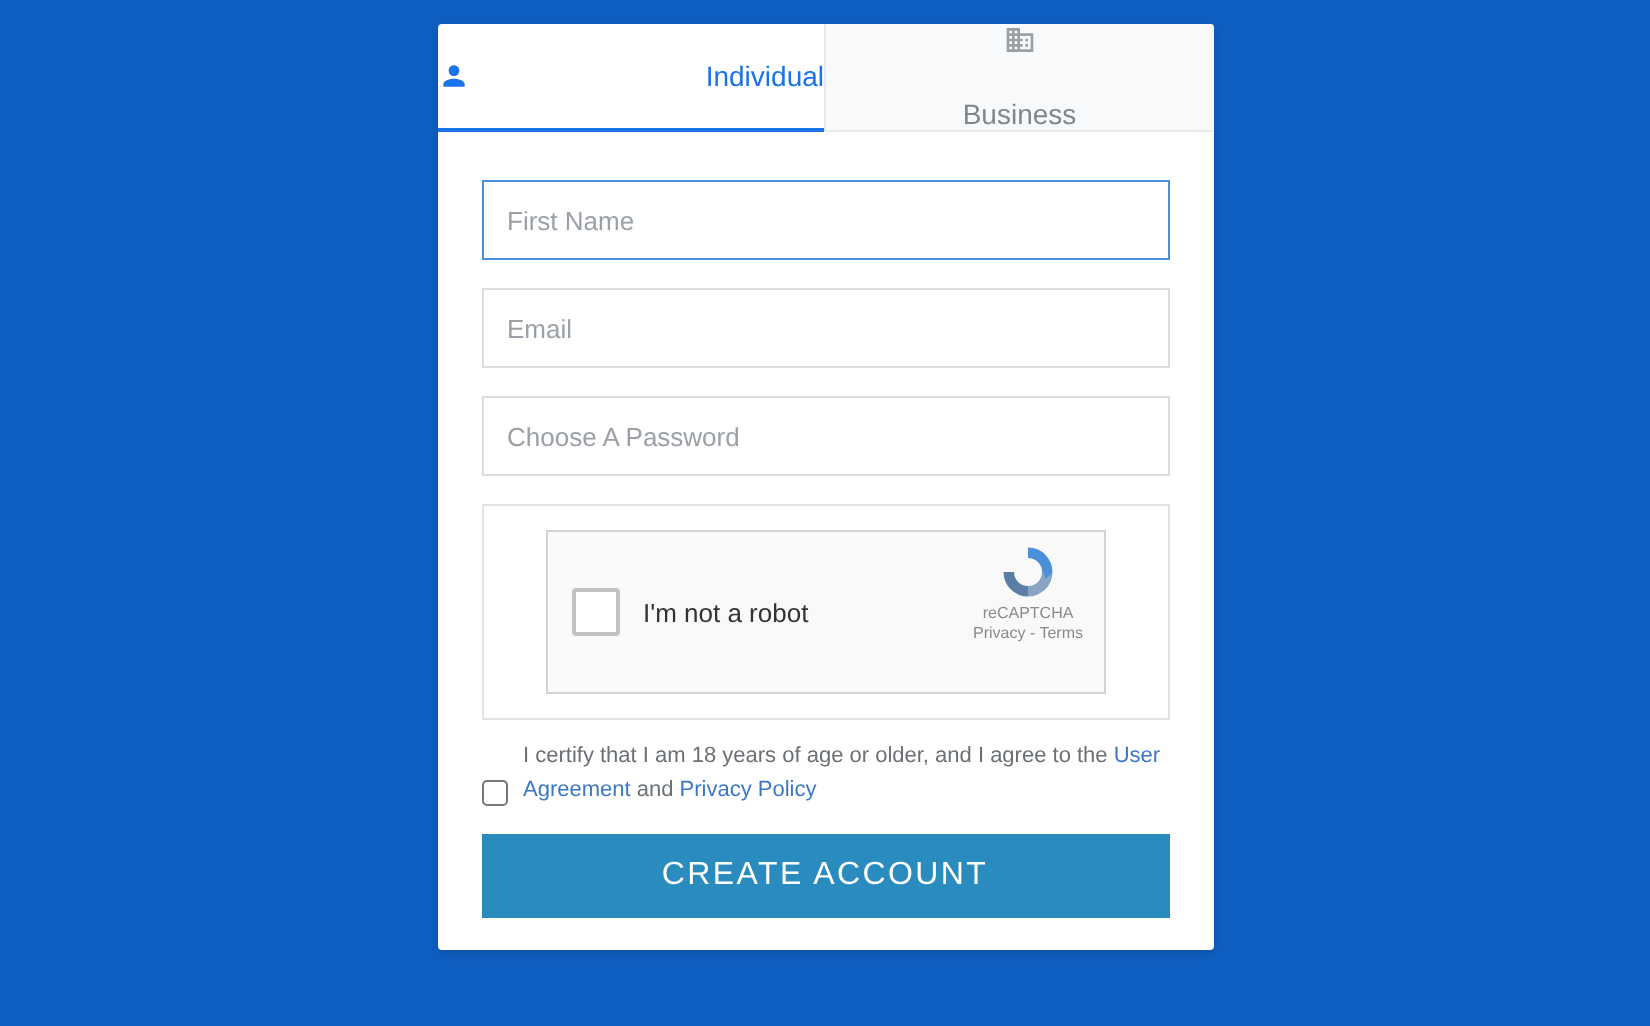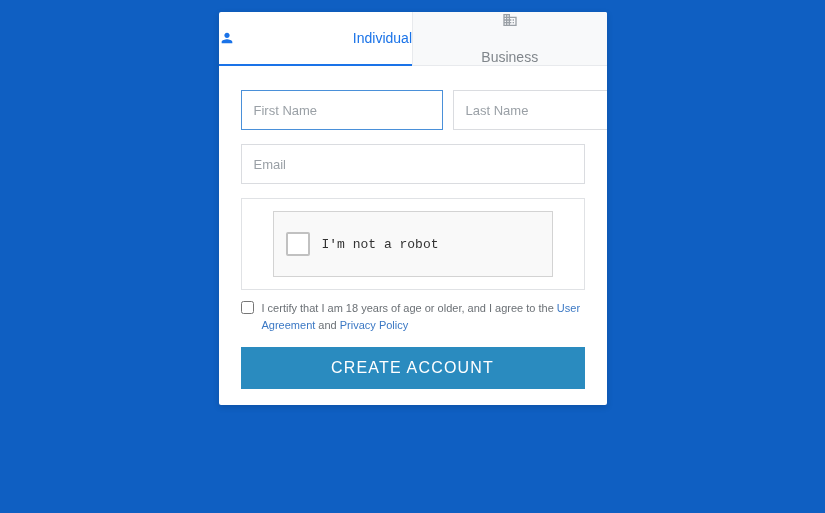--- a/index.html
+++ b/index.html
@@ -68,28 +68,27 @@
   border: 1px solid #4a90d9;
 }
 .captcha-box {
   border: 1px solid #e0e2e5;
   padding: 12px;
   margin-bottom: 10px;
 }
 .captcha {
   border: 1px solid #d3d3d3;
   background: #f9f9f9;
-  height: 66px;
+  height: 82px;
   display: flex;
   align-items: center;
   padding: 0 12px;
   position: relative;
   width: 280px;
   margin: 0 auto;
-  font-family: Liberation Mono, monospace;
 }
 .captcha-check {
   width: 24px;
   height: 24px;
   border: 2px solid #c1c1c1;
   border-radius: 2px;
   margin-right: 12px;
   background: #fff;
 }
 .captcha-label {
@@ -105,21 +104,21 @@
   color: #8a8a8a;
   line-height: 1.3;
 }
 .captcha-logo {
   width: 28px;
   height: 28px;
   margin: 0 auto 2px auto;
 }
 .consent {
   display: flex;
-  align-items: flex-start;
+  align-items: flex-end;
   gap: 8px;
   font-size: 11px;
   color: #6b7075;
   line-height: 1.5;
   margin: 10px 0 14px 0;
 }
 .consent input[type="checkbox"] {
   width: 13px;
   height: 13px;
   margin-top: 1px;
@@ -156,30 +155,44 @@
             <path d="M12 7V3H2v18h20V7H12zM6 19H4v-2h2v2zm0-4H4v-2h2v2zm0-4H4V9h2v2zm0-4H4V5h2v2zm4 12H8v-2h2v2zm0-4H8v-2h2v2zm0-4H8V9h2v2zm0-4H8V5h2v2zm10 12h-8v-2h2v-2h-2v-2h2v-2h-2V9h8v10zm-2-8h-2v2h2v-2zm0 4h-2v2h2v-2z"></path>
           </svg>
       </span>
       <span>Business</span>
     </div>
   </div>
 
   <div class="form">
     <div class="row">
       <input class="input focused" type="text" placeholder="First Name" style="">
-      <input class="input" type="text" placeholder="Last Name" style="">
     </div>
     <div class="row">
       <input class="input" type="email" placeholder="Email" style="">
+    </div>
+    <div class="row">
+      <input class="input" type="password" placeholder="Choose A Password" style="">
     </div>
 
     <div class="captcha-box">
       <div class="captcha">
         <div class="captcha-check"></div>
         <div class="captcha-label">I'm not a robot</div>
+        <div class="captcha-badge">
+          <div class="captcha-logo">
+            <svg viewBox="0 0 32 32" width="28" height="28">
+                <path fill="#4a90d9" d="M16 2 A14 14 0 0 1 30 16 L24 16 A8 8 0 0 0 16 8 Z"></path>
+                <path fill="#8aa5c4" d="M30 16 A14 14 0 0 1 16 30 L16 24 A8 8 0 0 0 24 16 Z"></path>
+                <path fill="#5b7ea6" d="M16 30 A14 14 0 0 1 2 16 L8 16 A8 8 0 0 0 16 24 Z"></path>
+                <polygon fill="#4a90d9" points="24,14 30,16 26,20"></polygon>
+              </svg>
+          </div>
+          <div>reCAPTCHA</div>
+          <div>Privacy - Terms</div>
+        </div>
       </div>
     </div>
 
     <label class="consent">
       <input type="checkbox" style="">
       <span>
         <span>I certify that I am 18 years of age or older, and I agree to the </span><a>User Agreement</a><span> and </span><a>Privacy Policy</a>
       </span>
     </label>
 

